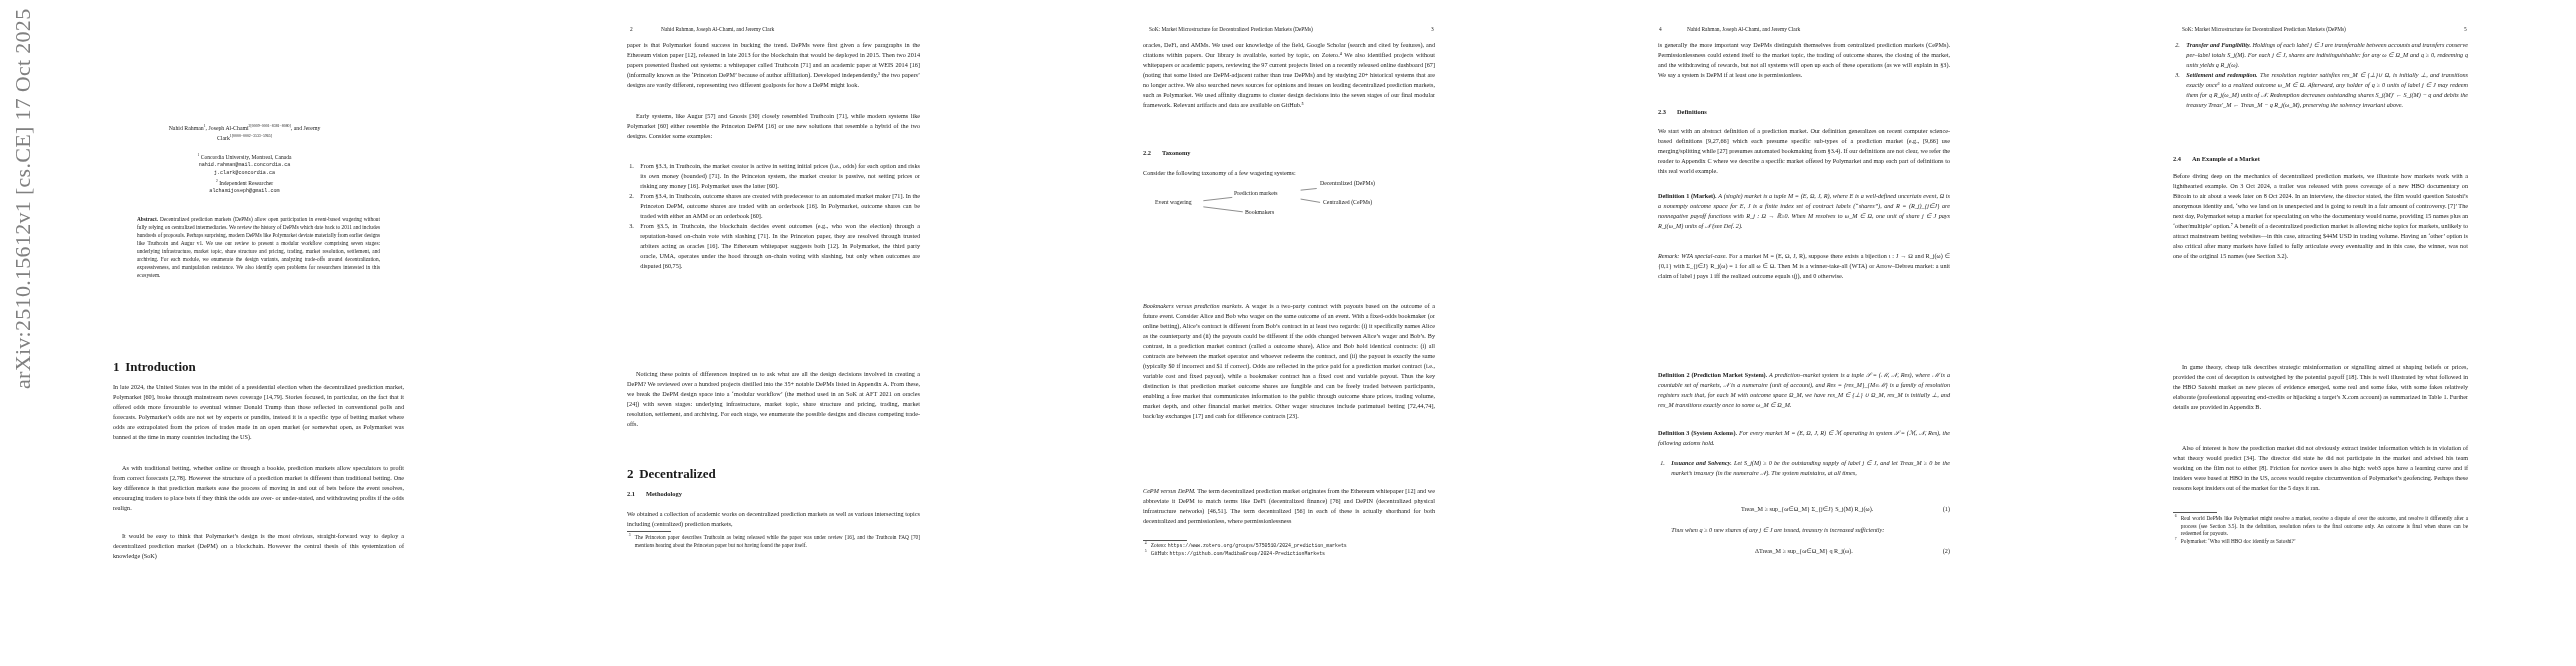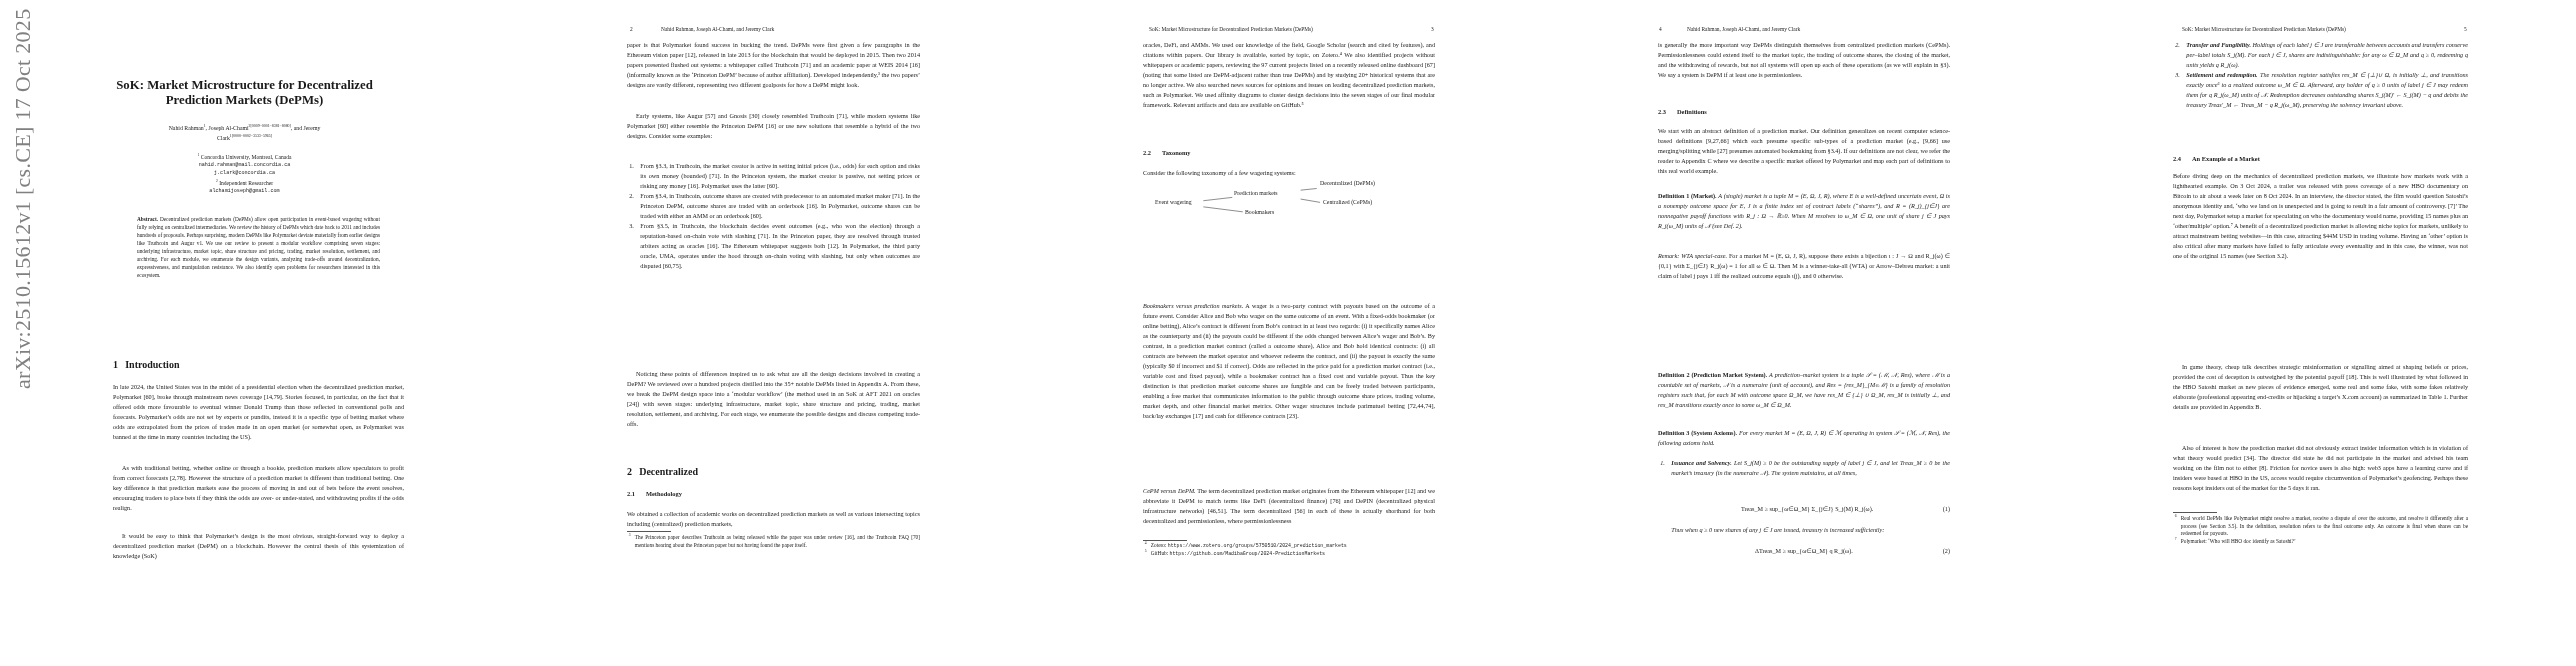--- a/index.html
+++ b/index.html
@@ -22,21 +22,21 @@
   .affil { position: absolute; font-family: "Liberation Serif", serif; font-size: 5.6px; text-align: center; line-height: 8px; }
   .affil .mono { font-family: "Liberation Mono", monospace; font-size: 5.1px; }
   .affil sup { font-size: 3.6px; }
 
   .abstract { position: absolute; font-family: "Liberation Serif", serif; font-size: 5.3px; line-height: 8px; text-align: justify; }
   .abstract b { font-weight: bold; }
 
   .runhead { position: absolute; top: 25.6px; font-family: "Liberation Serif", serif; font-size: 5.4px; white-space: nowrap; }
   .pnum { position: absolute; top: 25.6px; font-family: "Liberation Serif", serif; font-size: 5.4px; }
 
-  .h1 { position: absolute; font-family: "Liberation Serif", serif; font-size: 10px; font-weight: bold; white-space: nowrap; }
+  .h1 { position: absolute; font-family: "Liberation Serif", serif; font-size: 13px; font-weight: bold; white-space: nowrap; }
   .h1 .num { display: inline-block; width: 12.2px; }
   .h2 { position: absolute; font-family: "Liberation Serif", serif; font-size: 6.4px; font-weight: bold; white-space: nowrap; }
   .h2 .num { display: inline-block; width: 19px; }
 
   .para { position: absolute; font-family: "Liberation Serif", serif; font-size: 6.2px; line-height: 10px; text-align: justify; hyphens: auto; }
   .para.indent { text-indent: 9px; }
   .para i { font-style: italic; }
   .defn { position: absolute; font-family: "Liberation Serif", serif; font-size: 6.2px; line-height: 10px; text-align: justify; font-style: italic; }
   .defn b { font-style: normal; font-weight: bold; }
 
@@ -58,24 +58,20 @@
   .taxonomy { position: absolute; width: 289px; height: 39px; font-family: "Liberation Serif", serif; font-size: 5.8px; }
   .taxonomy .node { position: absolute; white-space: nowrap; }
   .taxonomy svg { position: absolute; left: 0; top: 0; }
 </style>
 </head>
 <body>
 
 <div class="page" style="left:0;">
   <div class="arxiv-side">arXiv:2510.15612v1  [cs.CE]  17 Oct 2025</div>
 
-  <div class="title" style="left:89px; top:78px; width:311px;">
-    <div>SoK: Market Microstructure for Decentralized</div>
-    <div>Prediction Markets (DePMs)</div>
-  </div>
 
   <div class="authors" style="left:89px; top:123px; width:311px;">
     <div>
       <span>Nahid Rahman</span><sup>1</sup><span>, Joseph Al-Chami</span><sup>2[0009−0001−8381−8080]</sup><span>, and Jeremy</span>
     </div>
     <div>
       <span>Clark</span><sup>1[0000−0002−3533−5965]</sup>
     </div>
   </div>
 

